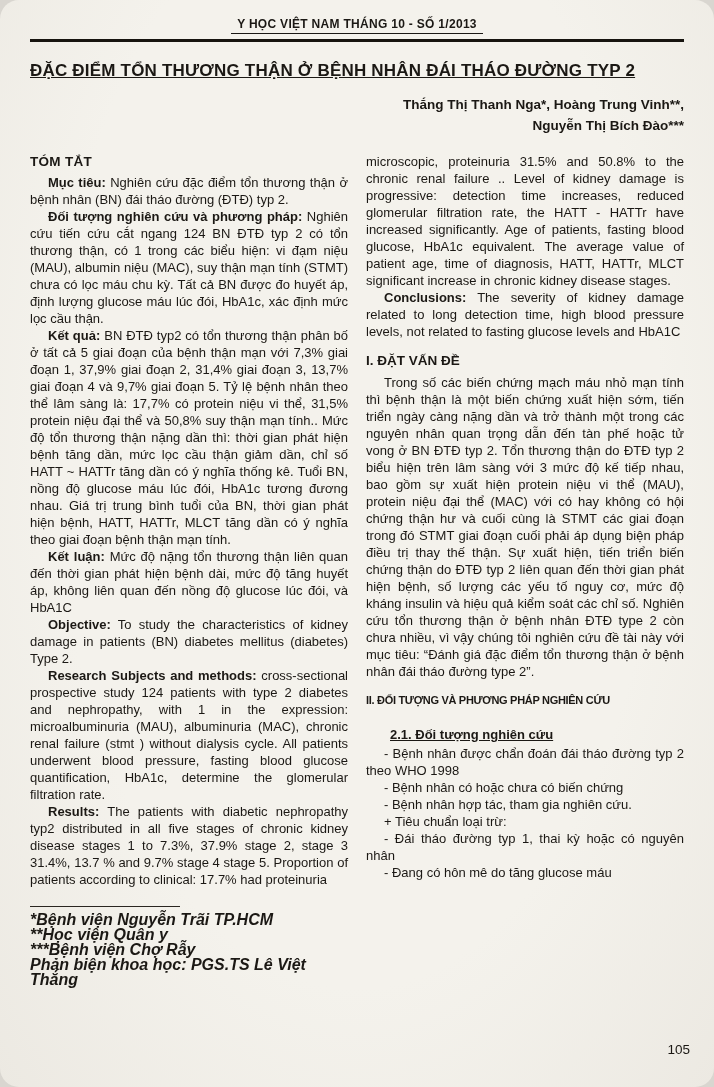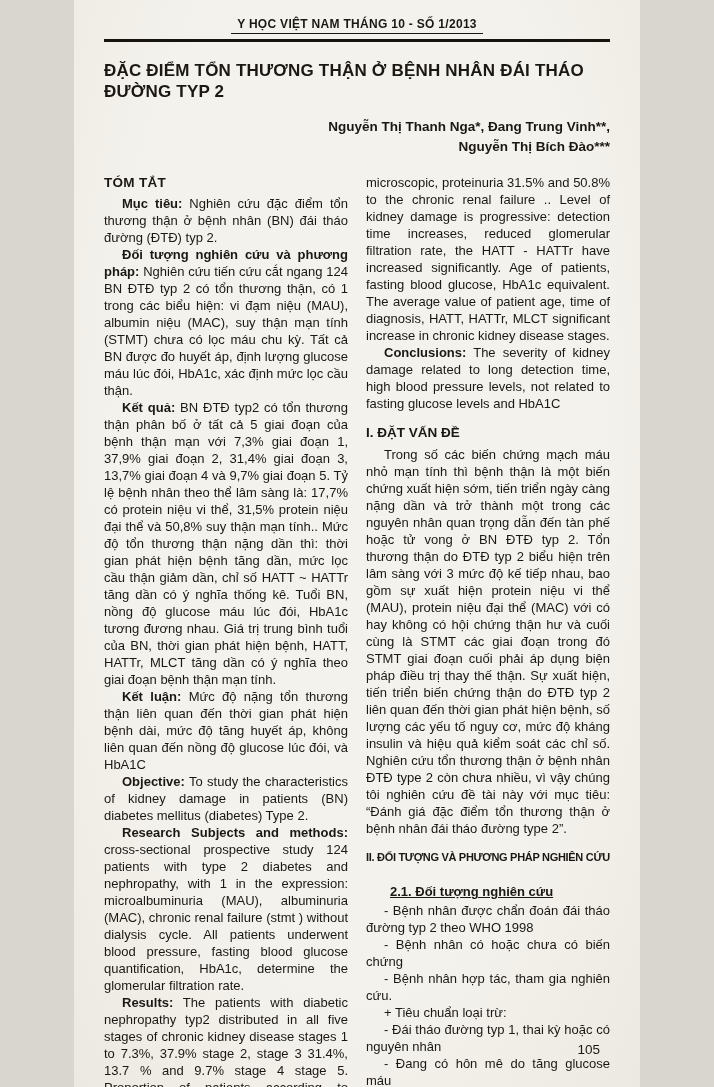--- a/index.html
+++ b/index.html
@@ -1,56 +1,56 @@
 <!DOCTYPE html>
 <html><head>
 <meta charset="utf-8">
 <style>
   * { margin:0; padding:0; box-sizing:border-box; }
   html,body { background:#d9d6d0; }
   body { font-family:"Liberation Sans", sans-serif; }
   .page {
-    position:relative; width:566px; height:1087px; margin:0 auto;
+    position:relative; width:714px; height:1087px; margin:0 auto;
     background:radial-gradient(ellipse at 50% 40%, #f4f2ec 60%, #ece9e2 100%);
-    color:#1b1814; padding:14px 30px 0 30px; overflow:hidden;
+    color:#1b1814; padding:14px 30px 0 30px; overflow:hidden;border-radius:19px;
   }
   .journal-line-wrap { text-align:center; }
   .journal-line { display:inline-block; font-weight:bold; font-size:12px; letter-spacing:.3px;
     border-bottom:1.5px solid #1b1814; padding:0 6px 2px 6px; }
   .header-rule { height:3px; background:#17140f; margin-top:5px; }
-  .title { margin-top:18px; font-size:17px; font-weight:bold; letter-spacing:.2px; line-height:1.25; }
+  .title { margin-top:18px; font-size:17px; font-weight:bold; letter-spacing:.2px; line-height:1.25;text-decoration:underline; }
   .authors { margin-top:14px; text-align:right; font-weight:bold; font-size:13.5px; line-height:1.55; }
   .columns { display:flex; gap:18px; margin-top:16px; }
   .col { flex:1; min-width:0; font-size:13px; line-height:17px; text-align:justify; }
   .block-heading { font-size:13.5px; font-weight:bold; margin:2px 0 4px 0; letter-spacing:.3px; }
   .block-heading.first { margin-top:0; }
   .section-heading { font-size:13.5px; font-weight:bold; margin:12px 0 5px 0; }
   .section-heading.tight { font-size:11px; letter-spacing:-0.3px; white-space:nowrap; }
   .sub-heading { font-weight:bold; text-indent:24px; margin:17px 0 2px 0;text-decoration:underline; }
   .para { text-indent:18px; }
   .para.noindent { text-indent:0; }
   .para b { font-weight:bold; }
   .footnotes { margin-top:18px; font-size:16px; line-height:15px; font-style:italic; font-weight:bold; text-align:left; }
   .footnote-rule { width:150px; height:1px; background:#2a2621; margin-bottom:5px; }
-  .page-number { position:absolute; right:40px; bottom:30px; font-size:13.5px; color:#1b1814; }
+  .page-number { position:absolute; right:24px; bottom:30px; font-size:13.5px; color:#1b1814; }
 </style>
 </head>
 <body>
 
 <div class="page">
 
   <div class="journal-line-wrap">
     <span class="journal-line">Y HỌC VIỆT NAM THÁNG 10 - SỐ 1/2013</span>
   </div>
   <div class="header-rule"></div>
 
   <h1 class="title">ĐẶC ĐIỂM TỔN THƯƠNG THẬN Ở BỆNH NHÂN ĐÁI THÁO ĐƯỜNG TYP 2</h1>
 
   <div class="authors">
-    <div>Nguyễn Thị Thanh Nga*, Đang Trung Vinh**,</div>
+    <div>Thắng Thị Thanh Nga*, Hoàng Trung Vinh**,</div>
     <div>Nguyễn Thị Bích Đào***</div>
   </div>
 
   <div class="columns">
 
     <div class="col">
       <h2 class="block-heading first">TÓM TẮT</h2>
 
       <p class="para"><b>Mục tiêu:</b>
         <span>Nghiên cứu đặc điểm tổn thương thận ở bệnh nhân (BN) đái tháo đường (ĐTĐ) typ 2.</span></p>

